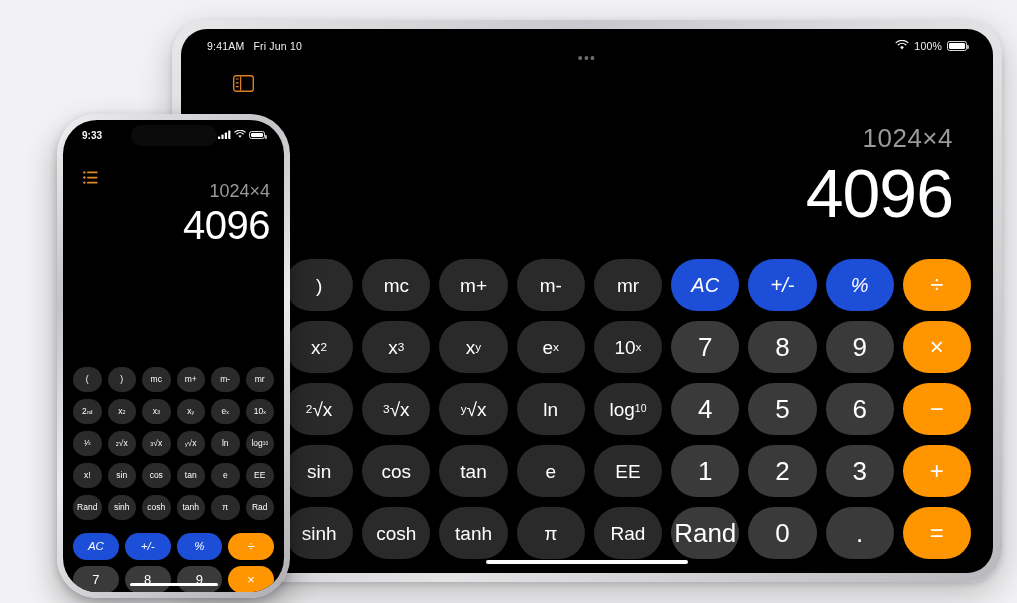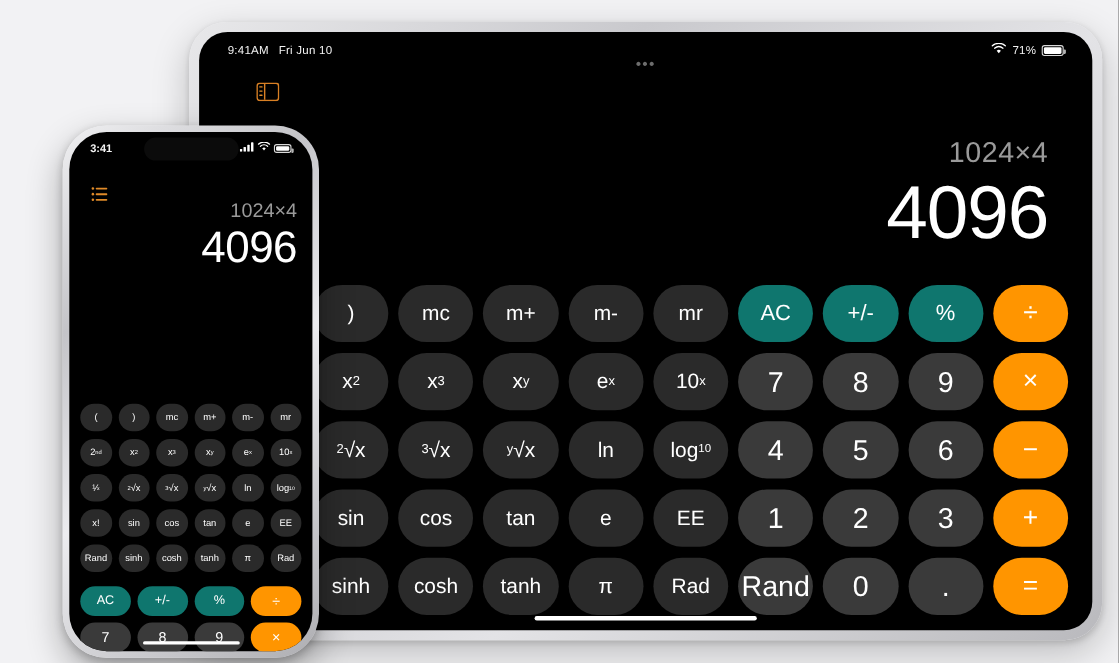--- a/index.html
+++ b/index.html
@@ -224,21 +224,21 @@
     justify-content: center;
     color: #ffffff;
     font-weight: 400;
     cursor: pointer;
     user-select: none;
     line-height: 1;
     white-space: nowrap;
   }
   .key.fn    { background: #2a2a2a; }
   .key.digit { background: #3a3a3a; }
-  .key.util  { background: #0f766e; }
+  .key.util  { background: #1d4ed8; font-style: italic; }
   .key.op    { background: #ff9500; }
 
   #ipad-keypad .key { font-size: 21px; }
   #ipad-keypad .key.fn { font-size: 19px; }
   #ipad-keypad .key.digit { font-size: 26px; }
   #ipad-keypad .key.util { font-size: 20px; }
   #ipad-keypad .key.op { font-size: 24px; }
 
   #iphone-scikeys .key { font-size: 8.5px; background: #2a2a2a; }
   #iphone-mainkeys .key { font-size: 13px; }
@@ -278,21 +278,21 @@
         <span>Fri Jun 10</span>
       </div>
       <div class="ipad-status-right">
         <span>
           <svg width="14" height="11" viewBox="0 0 14 11">
               <path d="M7 9.4l1.9-2.3a3 3 0 0 0-3.8 0L7 9.4z" fill="#fff"></path>
               <path d="M3.2 4.8a6 6 0 0 1 7.6 0" stroke="#fff" stroke-width="1.2" fill="none" stroke-linecap="round"></path>
               <path d="M1.1 2.6a9 9 0 0 1 11.8 0" stroke="#fff" stroke-width="1.2" fill="none" stroke-linecap="round"></path>
             </svg>
         </span>
-        <span>71%</span>
+        <span>100%</span>
         <span class="bat-shell">
             <span class="bat-fill"></span>
           </span>
       </div>
     </div>
 
     <div id="ipad-multitask-dots">•••</div>
 
     <div id="ipad-sidebar-toggle">
       <svg width="21" height="17" viewBox="0 0 21 17">
@@ -360,21 +360,21 @@
     <div id="ipad-home-indicator"></div>
   </div>
 </div>
 
 <div id="iphone-device">
   <div id="iphone-screen">
 
     <div id="iphone-notch"></div>
 
     <div id="iphone-statusbar">
-      <span>3:41</span>
+      <span>9:33</span>
       <span class="iphone-status-right">
         <span>
           <svg width="13" height="9" viewBox="0 0 13 9">
               <rect x="0" y="6.4" width="2.2" height="2.6" rx="0.6" fill="#fff"></rect>
               <rect x="3.4" y="4.6" width="2.2" height="4.4" rx="0.6" fill="#fff"></rect>
               <rect x="6.8" y="2.6" width="2.2" height="6.4" rx="0.6" fill="#fff"></rect>
               <rect x="10.2" y="0.4" width="2.2" height="8.6" rx="0.6" fill="#fff"></rect>
             </svg>
         </span>
         <span>

